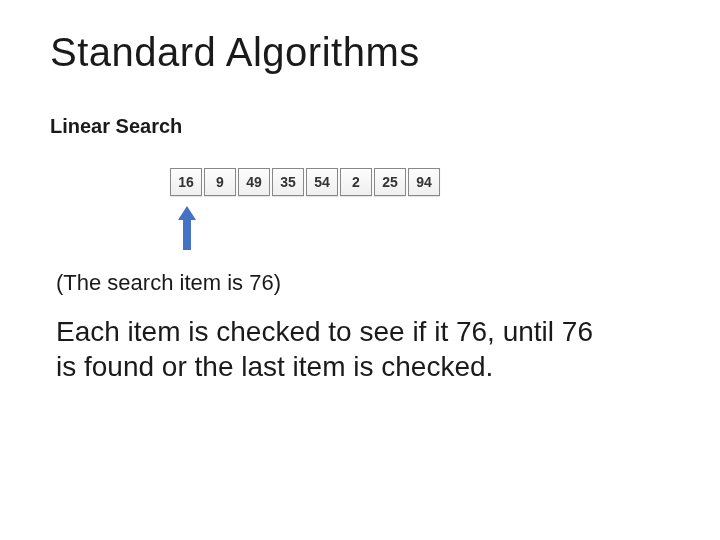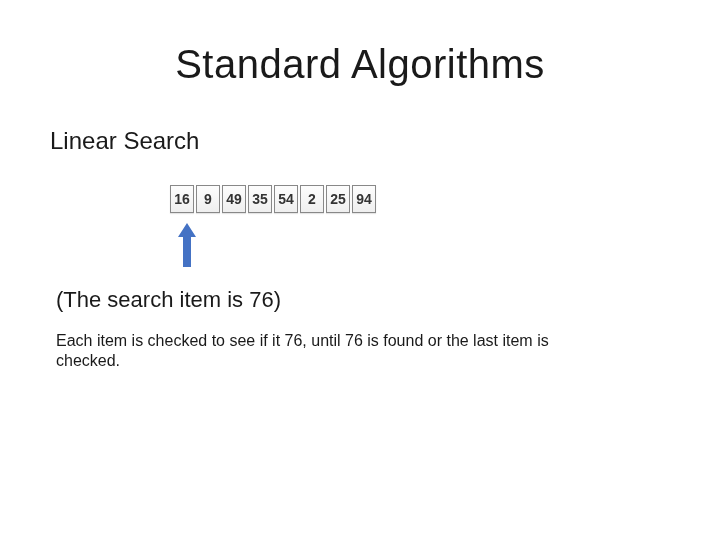--- a/index.html
+++ b/index.html
@@ -11,42 +11,42 @@
       color: #1a1a1a;
       position: relative;
       overflow: hidden;
     }
     .slide {
       padding: 20px 50px 30px 50px;
     }
     .title {
       font-size: 40px;
       font-weight: 400;
-      text-align: center;
-      margin-top: 22px;
+      text-align: left;
+      margin-top: 10px;
       margin-bottom: 40px;
       letter-spacing: 0.5px;
     }
     .subtitle {
-      font-size: 24px;
-      font-weight: normal;
+      font-size: 20px;
+      font-weight: bold;
       margin-bottom: 30px;
     }
     .array-wrap {
       margin-left: 120px;
       margin-bottom: 10px;
     }
     .array {
       display: flex;
       gap: 0;
     }
     .cell {
       border: 1px solid #888;
       background: linear-gradient(#fdfdfd, #efefef);
-      width: 24px;
+      width: 32px;
       height: 28px;
       display: flex;
       align-items: center;
       justify-content: center;
       font-size: 14px;
       font-weight: bold;
       color: #333;
       margin-right: 2px;
       box-shadow: 0 1px 1px rgba(0,0,0,0.1);
     }
@@ -59,21 +59,21 @@
     .arrow-svg {
       display: block;
     }
     .note {
       font-size: 22px;
       margin-top: 14px;
       margin-bottom: 18px;
       margin-left: 6px;
     }
     .description {
-      font-size: 16px;
+      font-size: 28px;
       line-height: 1.25;
       margin-left: 6px;
       max-width: 540px;
     }
   </style>
 </head>
 <body>
 
 <div class="slide">
   <h1 class="title">Standard Algorithms</h1>

